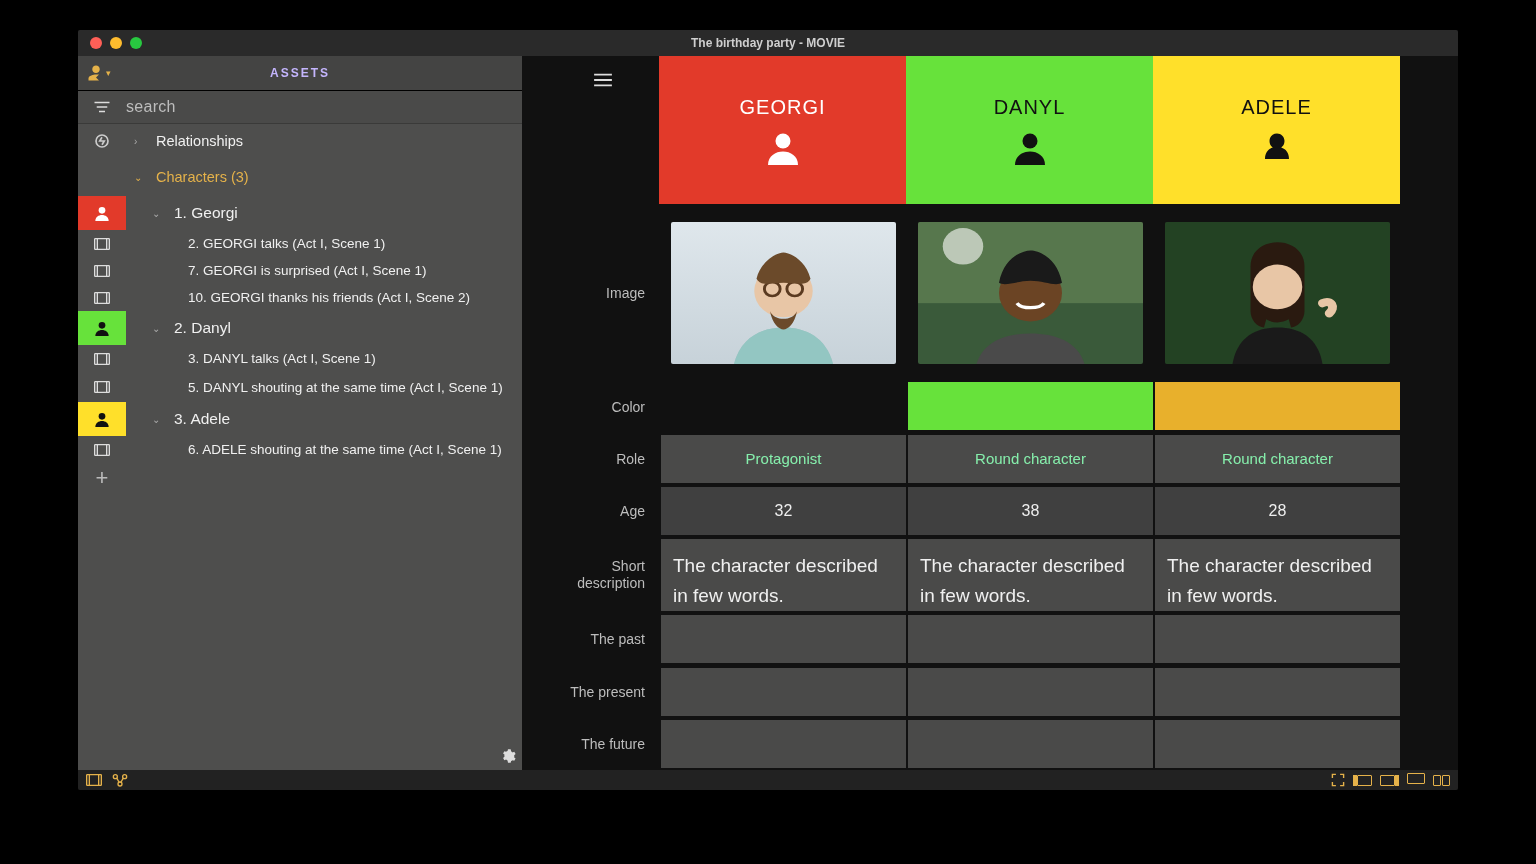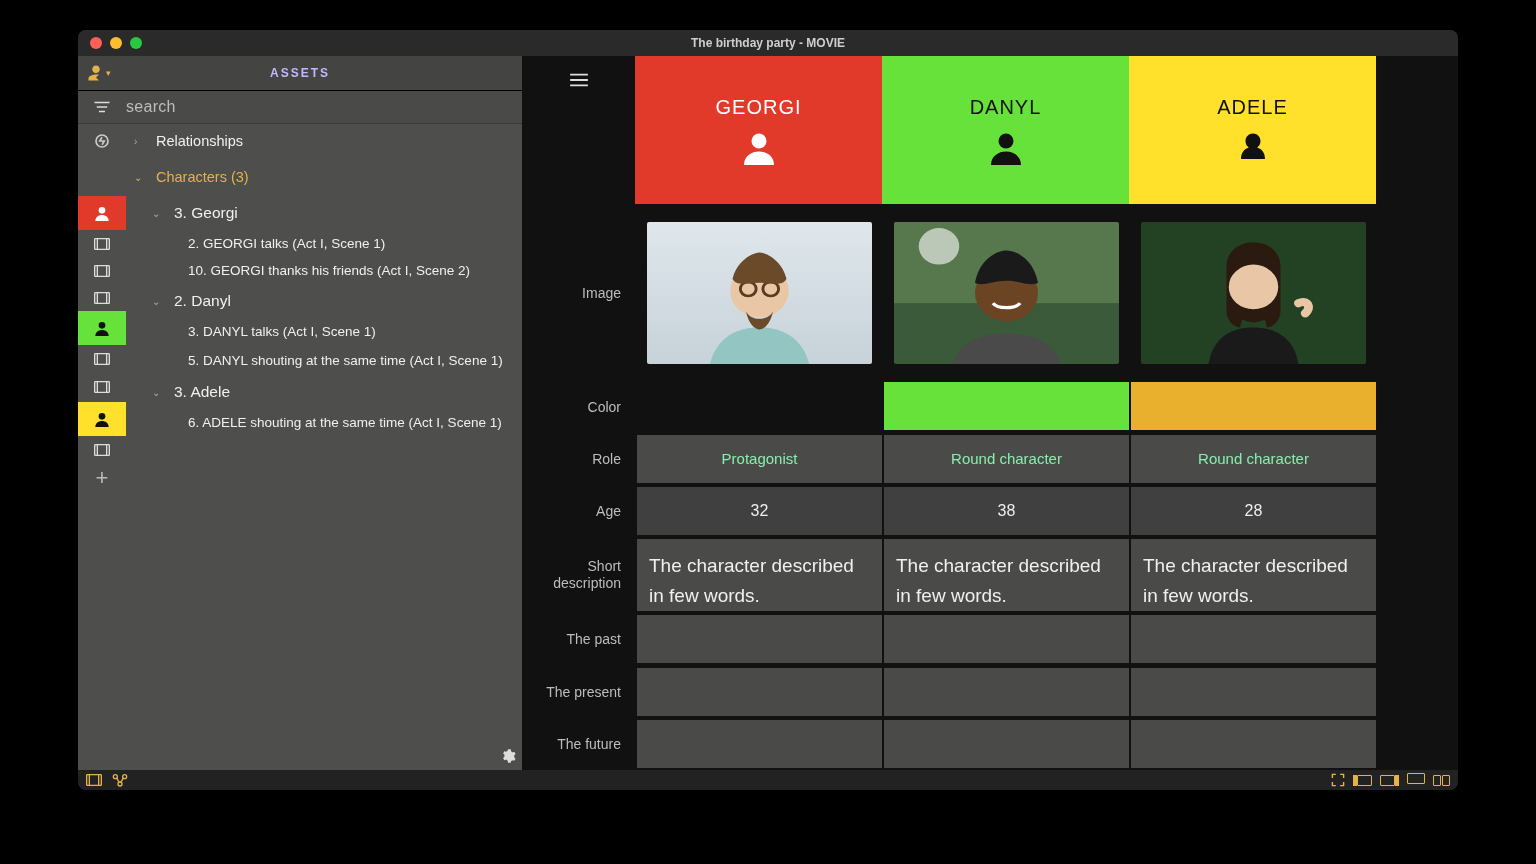--- a/index.html
+++ b/index.html
@@ -1,19 +1,19 @@
 <!DOCTYPE html>
 <html><head>
 <meta charset="utf-8">
 <style>
   * { box-sizing: border-box; margin: 0; padding: 0; }
   html, body { width: 1536px; height: 864px; background: #000; font-family: "Helvetica Neue", Arial, sans-serif; overflow: hidden; }
   .window {
     position: absolute; left: 78px; top: 30px; width: 1380px; height: 760px;
-    background: #111; border-radius: 8px; overflow: hidden; display: flex; flex-direction: column;
+    background: #111; border-radius: 2px; overflow: hidden; display: flex; flex-direction: column;
   }
   
   .titlebar { height: 26px; background: #2a2a2a; display: flex; align-items: center; color: #dcdcdc; position: relative; flex: 0 0 auto; }
   .traffic { display: flex; gap: 8px; margin-left: 12px; }
   .dot { width: 12px; height: 12px; border-radius: 50%; }
   .dot.red { background: #ff5f57; }
   .dot.yellow { background: #febc2e; }
   .dot.green { background: #28c840; }
   .title { position: absolute; left: 0; right: 0; text-align: center; font-size: 12px; font-weight: 600; color: #cfcfcf; pointer-events: none; }
   
@@ -42,21 +42,21 @@
   .tree-row.level2 { padding-left: 26px; }
   .tree-row.level3 { padding-left: 62px; }
   .caret { width: 12px; color: #aaa; font-size: 10px; display: inline-block; margin-right: 10px; }
   .tree-row .label { white-space: nowrap; }
   .highlight-row .label { color: #e5b24a; }
   .scene-label { font-size: 13.5px; color: #f0f0f0; }
   .char-head .label { font-size: 15.5px; }
   .add-row { color:#bbb; font-size: 22px; }
   .tree-gear { position: absolute; right: 6px; bottom: 6px; color: #ccc; font-size: 14px; }
   
-  .rightpanel { flex: 1; background: #111; display: flex; flex-direction: column; min-width: 0; }
+  .rightpanel { flex: 1; background: #111; display: flex; flex-direction: column; min-width: 0; margin-left: 24px; }
   .char-table { flex: 1; position: relative; color: #eee; overflow: hidden; }
   .grid { position: absolute; inset: 0; display: grid; grid-template-columns: 113px 247px 247px 247px; grid-auto-rows: auto; }
   .rowlabel { display: flex; align-items: center; justify-content: flex-end; padding-right: 14px; color: #bdbdbd; font-size: 14px; text-align: right; }
   .headcell { position: relative; display: flex; flex-direction: column; align-items: center; justify-content: center; height: 148px; }
   .headcell .name { font-size: 20px; letter-spacing: 1px; margin-bottom: 10px; }
   .headcell.georgi { background: #e23a2a; color: #fff; }
   .headcell.danyl  { background: #67e23b; color: #111; }
   .headcell.adele  { background: #ffe02a; color: #111; }
   .menu-corner { grid-column: 1; grid-row: 1; display:flex; align-items:flex-start; justify-content:center; padding-top: 16px; color:#ddd; }
   .headcell .bust { width: 36px; height: 36px; }
@@ -196,24 +196,27 @@
             <span class="caret">›</span>
             <span class="label">Relationships</span>
           </div>
           <div class="tree-row level1 highlight-row" style="height:38px">
             <span class="caret" style="color:#e5b24a">⌄</span>
             <span class="label">Characters (3)</span>
           </div>
 
           <div class="tree-row level2 char-head">
             <span class="caret">⌄</span>
-            <span class="label">3. Georgi</span>
+            <span class="label">1. Georgi</span>
           </div>
           <div class="tree-row level3" style="height:27px">
               <span class="scene-label">2. GEORGI talks (Act I, Scene 1)</span>
+            </div>
+          <div class="tree-row level3" style="height:27px">
+              <span class="scene-label">7. GEORGI is surprised (Act I, Scene 1)</span>
             </div>
           <div class="tree-row level3" style="height:27px">
               <span class="scene-label">10. GEORGI thanks his friends (Act I, Scene 2)</span>
             </div>
 
           <div class="tree-row level2 char-head">
             <span class="caret">⌄</span>
             <span class="label">2. Danyl</span>
           </div>
           <div class="tree-row level3" style="height:27px">

